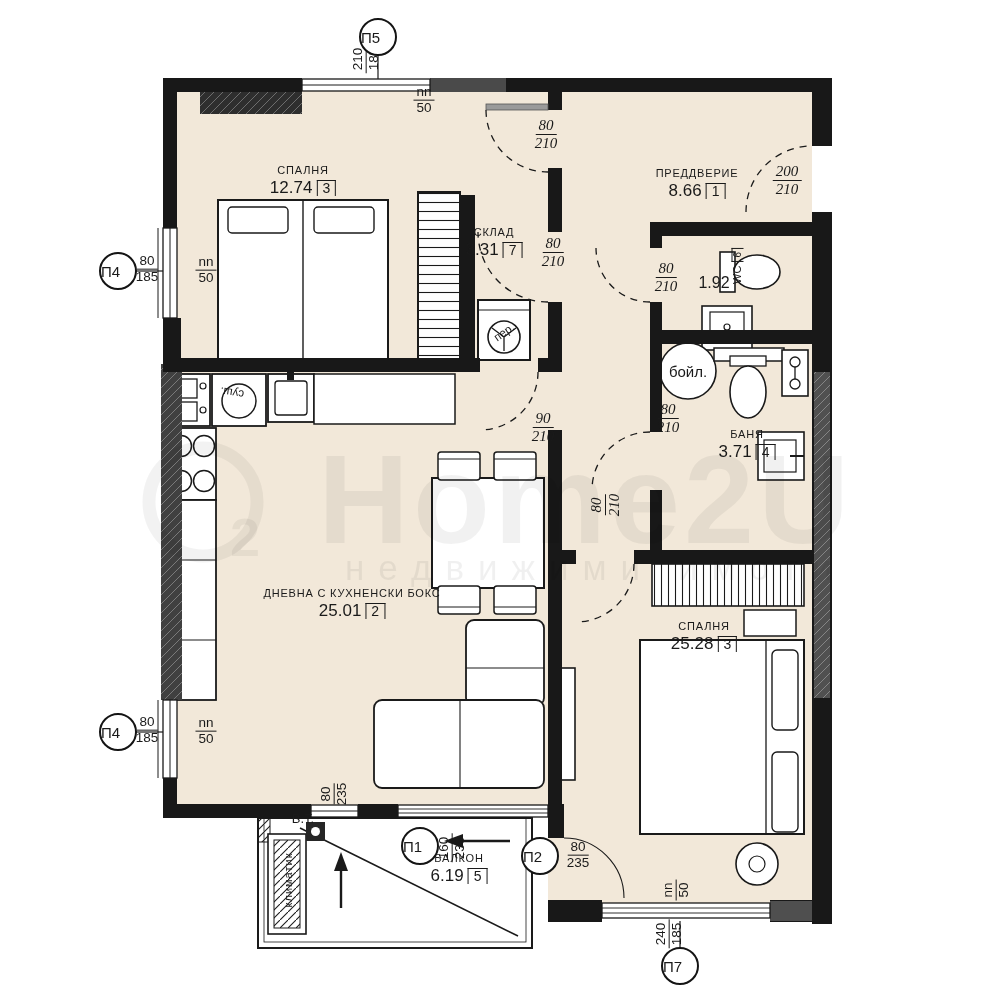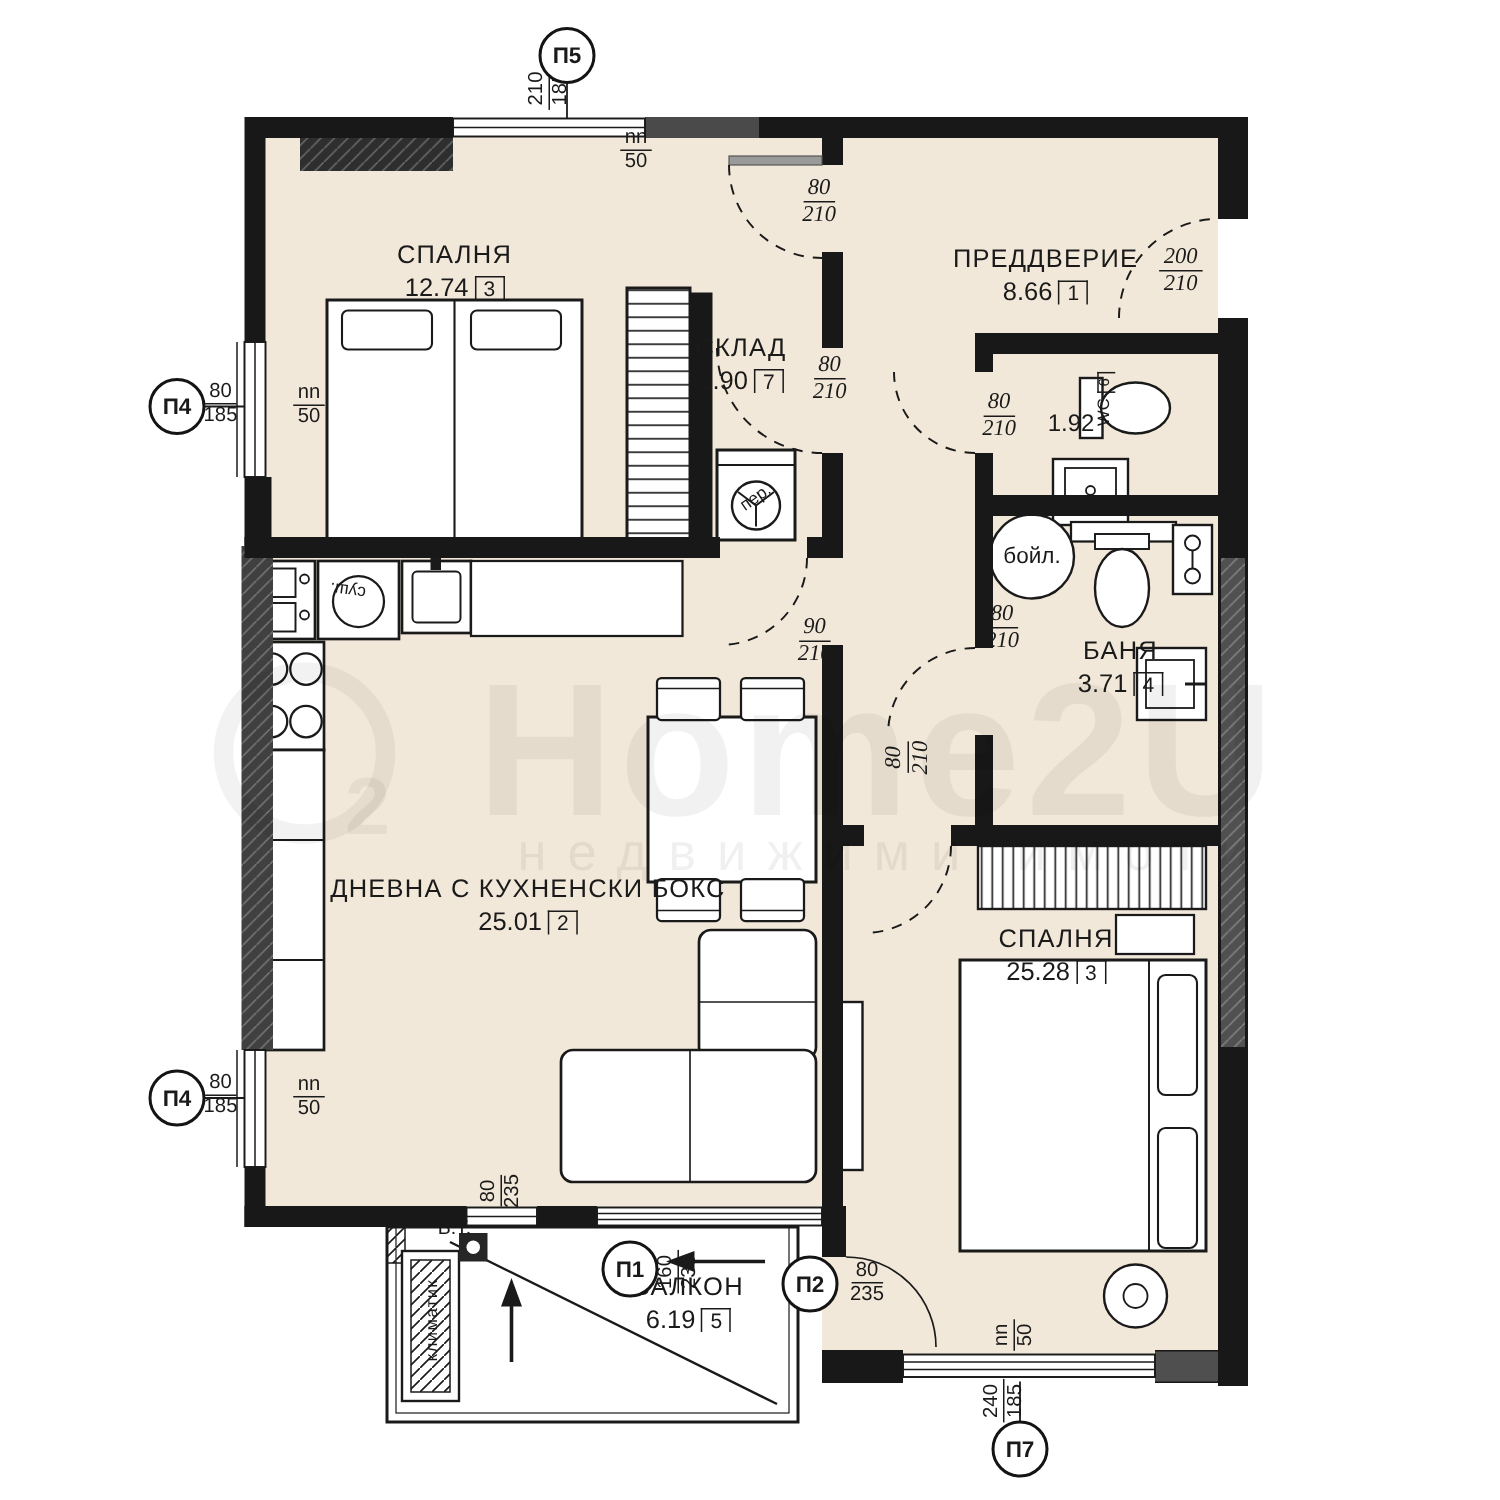--- a/index.html
+++ b/index.html
@@ -1,27 +1,27 @@
 <!DOCTYPE html>
 <html><head>
 <meta charset="utf-8">
 <style>
   html,body{margin:0;padding:0;background:#fff;}
   #stage{position:relative;width:1000px;height:1000px;background:#fff;overflow:hidden;
          font-family:"Liberation Sans",sans-serif;color:#1a1a1a;}
   #plan-svg{position:absolute;left:0;top:0;z-index:1;}
   .lbl{position:absolute;z-index:3;white-space:nowrap;transform:translate(-50%,-50%);color:#1a1a1a;}
   .room-label{position:absolute;z-index:3;text-align:center;transform:translate(-50%,-50%);color:#1a1a1a;}
-  .rname{font-size:17px;letter-spacing:.8px;margin-bottom:2px;}
+  .rname{font-size:11px;letter-spacing:.8px;margin-bottom:2px;}
   .rval{font-size:17px;}
   .idx{display:inline-block;border:1.4px solid #1a1a1a;border-bottom:none;padding:0 5px;margin-left:4px;
        font-size:14px;height:15px;line-height:14px;}
   .marker{position:absolute;z-index:4;width:34px;height:34px;border:2.6px solid #141414;border-radius:50%;
-          background:#fff;display:flex;align-items:center;justify-content:center;
-          font-size:15px;font-weight:bold;transform:translate(-50%,-50%);}
+          background:#fff;display:flex;align-items:center;
+          font-size:15px;font-weight:normal;transform:translate(-50%,-50%);}
   .frac{position:absolute;z-index:3;display:inline-flex;flex-direction:column;align-items:center;
         line-height:1.1;transform:translate(-50%,-50%);color:#1a1a1a;text-align:center;}
   .frac .ftop{border-bottom:1.3px solid #1a1a1a;padding:0 3px;}
   .it{font-family:"Liberation Serif",serif;font-style:italic;font-size:15px;}
   .pl{font-family:"Liberation Sans",sans-serif;font-size:13.5px;}
   .rot90{transform:translate(-50%,-50%) rotate(-90deg);}
   .ap-box{position:absolute;z-index:3;transform:translate(-50%,-50%);border:1.8px solid #1a1a1a;
           padding:3px 10px;text-align:center;}
   .ap-line1{font-size:23px;letter-spacing:1px;}
   .ap-line2{font-size:14.5px;border-top:1.4px solid #1a1a1a;margin-top:2px;padding-top:1px;}
@@ -245,21 +245,21 @@
 <div class="room-label" style="left:303px;top:181px">
   <div class="rname">СПАЛНЯ</div>
   <div class="rval"><span>12.74</span><span class="idx">3</span></div>
 </div>
 <div class="room-label" style="left:697px;top:184px">
   <div class="rname">ПРЕДДВЕРИЕ</div>
   <div class="rval"><span>8.66</span><span class="idx">1</span></div>
 </div>
 <div class="room-label" style="left:494px;top:243px">
   <div class="rname">СКЛАД</div>
-  <div class="rval"><span>1.90</span><span class="idx">7</span></div>
+  <div class="rval"><span>3.31</span><span class="idx">7</span></div>
 </div>
 <div class="lbl" style="left:714px;top:283px;font-size:16px">
   <span>1.92</span>
 </div>
 <div class="lbl rot90" style="left:737px;top:266px;font-size:11px">
   <span>WC</span><span class="idx" style="font-size:10px;height:11px;line-height:10px;padding:0 3px">6</span>
 </div>
 <div class="room-label" style="left:747px;top:445px">
   <div class="rname">БАНЯ</div>
   <div class="rval"><span>3.71</span><span class="idx">4</span></div>

